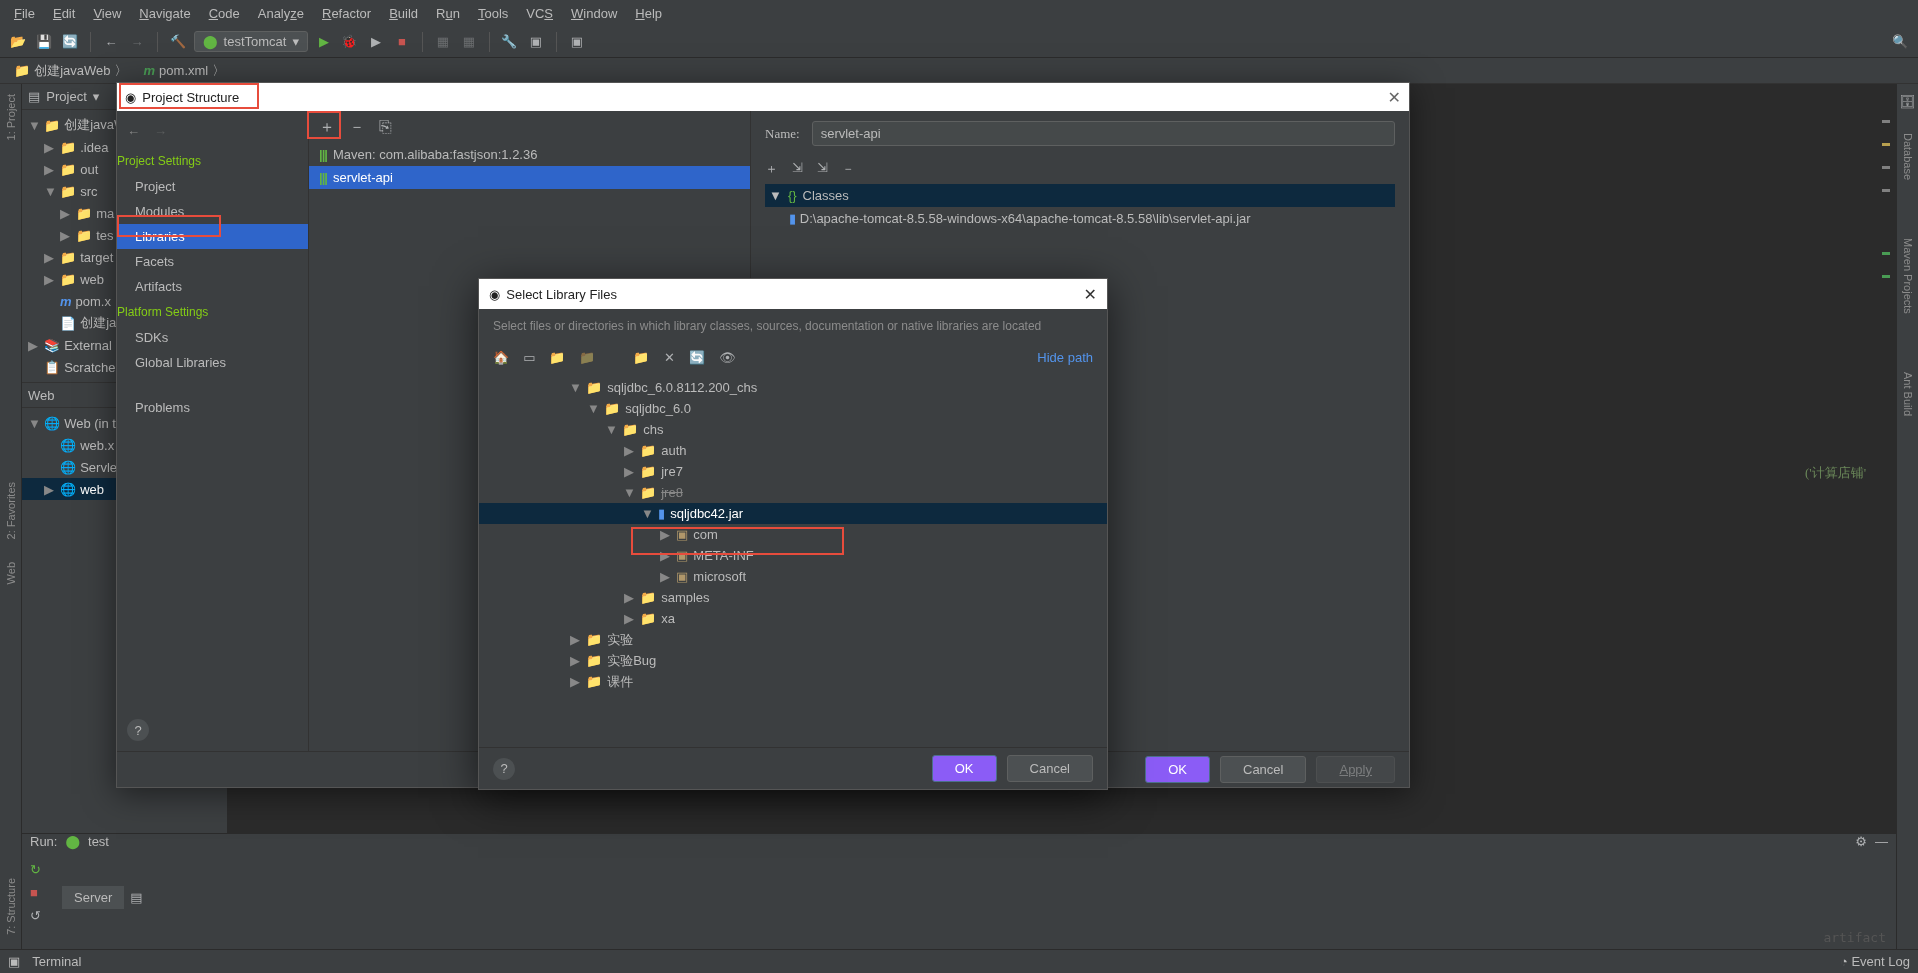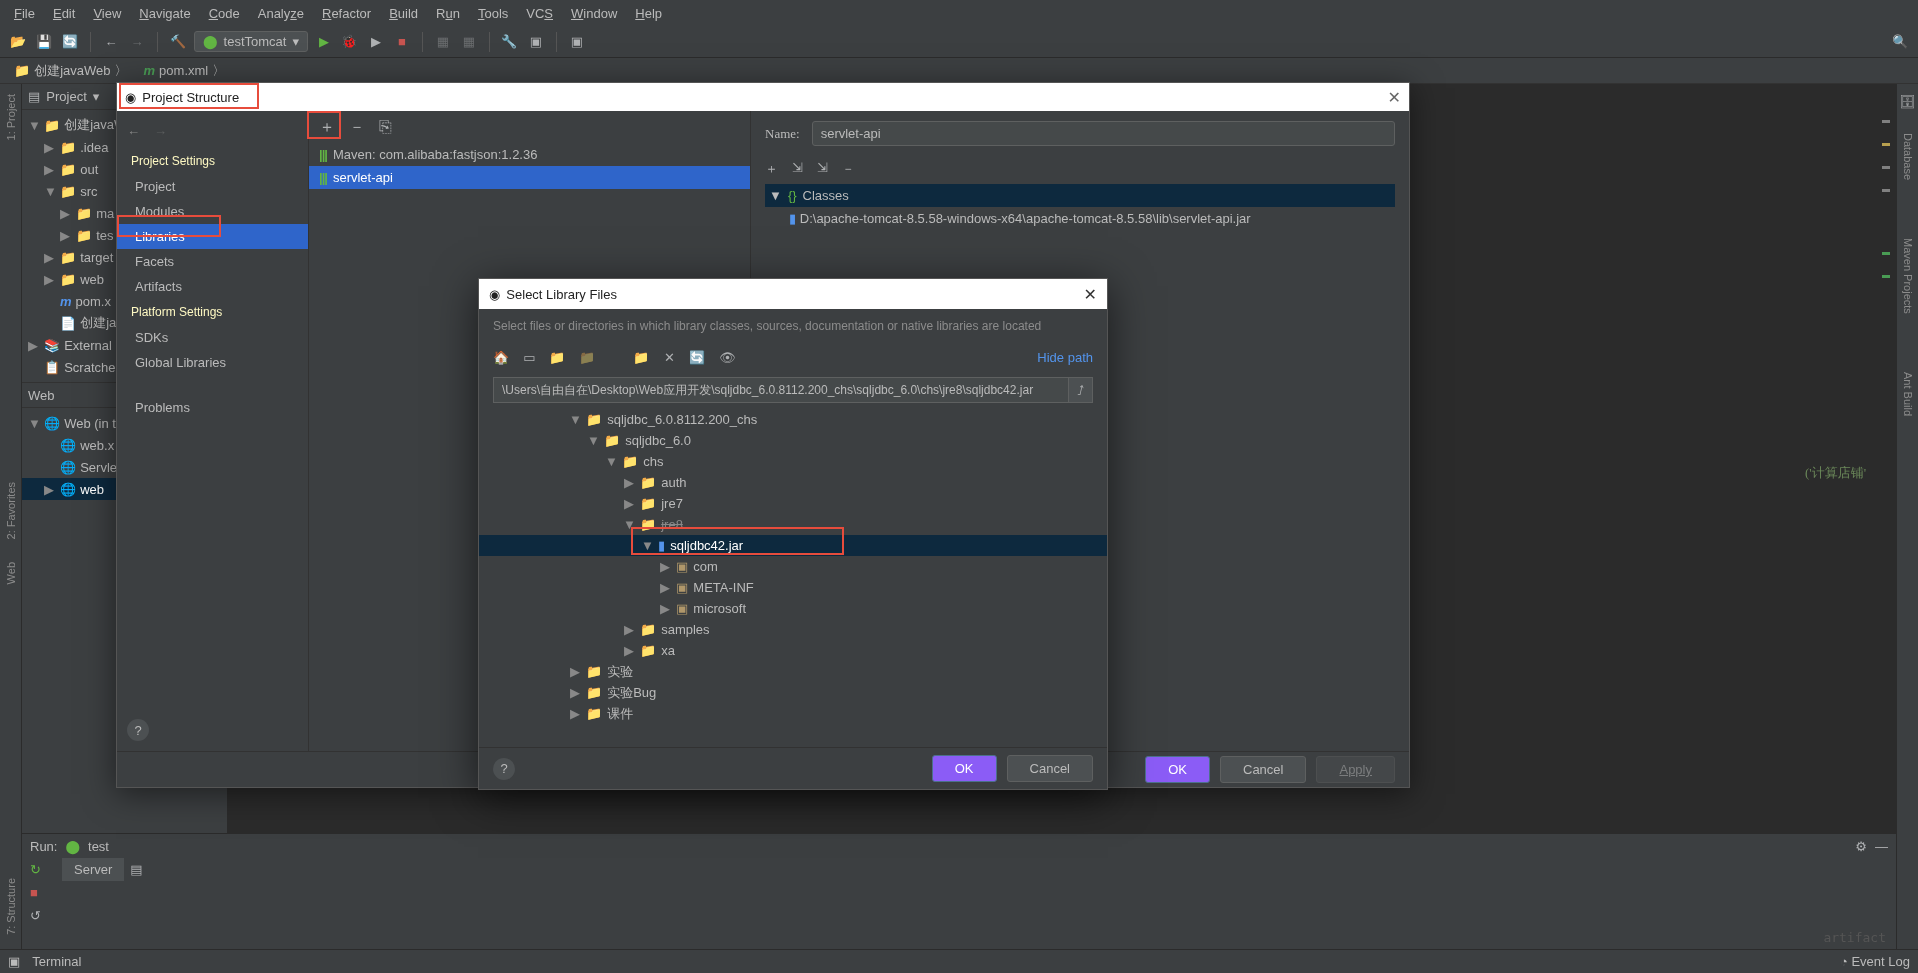--- a/index.html
+++ b/index.html
@@ -41,43 +41,43 @@
 .tree-item.sel { background:#0d293e; color:#fff;}
 .tree-item .arrow{ width:12px; color:#888;}
 .file-m{ color:#5394ec; font-style:italic; font-weight:bold;}
 
 
 .editor { position:absolute; left:228px; top:84px; right:22px; bottom:140px; background:#2b2b2b; }
 .editor-snippet { position:absolute; right:30px; top:380px; color:#6a8759; font-family:Liberation Serif, serif;}
 
 
 .run-panel { position:absolute; left:22px; right:22px; bottom:24px; height:116px; background:#3c3f41; border-top:1px solid #2b2b2b;}
-.run-header { height:24px; display:flex; align-items:center; padding:0 8px; gap:8px;}
+.run-header { height:24px; display:flex; align-items:flex-start; padding:0 8px; gap:8px;}
 .run-header .cog{ margin-left:auto; color:#afb1b3;}
-.run-tabs { display:flex; gap:2px; padding-left:40px;}
+.run-tabs { display:flex; gap:2px; padding-left:40px;margin-top:28px;}
 .run-tab { padding:4px 12px; background:#4c5052; color:#bbb;}
 .run-left-icons { position:absolute; left:8px; top:28px; display:flex; flex-direction:column; gap:8px;}
 .run-left-icons span{ color:#afb1b3;}
 .run-body { padding:8px 8px 8px 44px; color:#bbb;}
 .ok-icon{ color:#62b543;}
 .artifact{ position:absolute; right:10px; bottom:4px; color:#555; font-family:monospace;}
 
 
 .statusbar { position:absolute; left:0; right:0; bottom:0; height:24px; background:#3c3f41; border-top:1px solid #2b2b2b; display:flex; align-items:center; padding:0 8px; gap:12px; font-size:12px;}
 .statusbar .right{ margin-left:auto; display:flex; gap:12px; align-items:flex-end;}
 
 
 .ps-dialog { position:absolute; left:116px; top:82px; width:1294px; height:706px; background:#3c3f41; border:1px solid #555; box-shadow:0 6px 30px rgba(0,0,0,.5);}
 .ps-title { height:28px; background:#fff; color:#222; display:flex; align-items:center; padding:0 8px; gap:6px;}
 .ps-title .close{ margin-left:auto; color:#666; cursor:pointer; font-size:16px;}
 .ps-body { display:flex; height:calc(100% - 64px);}
 .ps-nav { width:192px; background:#3c3f41; border-right:1px solid #323232; padding:8px 0;}
 .ps-nav-top { display:flex; gap:14px; padding:4px 10px 10px;}
 .ps-nav-top span{ color:#888;}
-.ps-cat { color:#fef9c3; padding:6px 14px; font-size:12px;}
+.ps-cat { color:#84cc16; padding:6px 0; font-size:12px;}
 .ps-item { padding:5px 18px; color:#bbb; cursor:pointer;}
 .ps-item.sel { background:#2f65ca; color:#fff;}
 .ps-mid { width:442px; border-right:1px solid #323232; background:#3c3f41;}
 .ps-mid-tb { height:32px; display:flex; align-items:center; padding:0 10px; gap:14px;}
 .ps-mid-tb span{ color:#afb1b3; font-size:16px;}
 .lib-list { }
 .lib-item { display:flex; align-items:center; padding:4px 10px; gap:6px; color:#bbb;}
 .lib-item.sel{ background:#2f65ca; color:#fff;}
 .lib-icon{ color:#62b543; letter-spacing:-1px; font-weight:bold;}
 .ps-right { flex:1; padding:10px 14px;}
@@ -389,24 +389,20 @@
     <span>▭</span>
     <span>📁</span>
     <span style="opacity:.4">📁</span>
     <span style="width:10px"></span>
     <span>📁</span>
     <span>✕</span>
     <span>🔄</span>
     <span>👁</span>
     <span class="hide">Hide path</span>
   </div>
-  <div class="slf-path">
-    <input value="\Users\自由自在\Desktop\Web应用开发\sqljdbc_6.0.8112.200_chs\sqljdbc_6.0\chs\jre8\sqljdbc42.jar" style="">
-    <div class="pb">⭜</div>
-  </div>
   <div class="slf-tree" id="slf-tree">
       <div class="ft-item" style="padding-left: 90px;"><span class="arrow">▼</span>📁<span>sqljdbc_6.0.8112.200_chs</span></div>
       <div class="ft-item" style="padding-left: 108px;"><span class="arrow">▼</span>📁<span>sqljdbc_6.0</span></div>
       <div class="ft-item" style="padding-left: 126px;"><span class="arrow">▼</span>📁<span>chs</span></div>
       <div class="ft-item" style="padding-left: 144px;"><span class="arrow">▶</span>📁<span>auth</span></div>
       <div class="ft-item" style="padding-left: 144px;"><span class="arrow">▶</span>📁<span>jre7</span></div>
       <div class="ft-item" style="padding-left: 144px;"><span class="arrow">▼</span>📁<span><span style="text-decoration:line-through;color:#888">jre8</span></span></div>
       <div class="ft-item sel" style="padding-left: 162px;">
         <span class="arrow">▼</span>
         <span style="color:#5394ec">▮</span>

